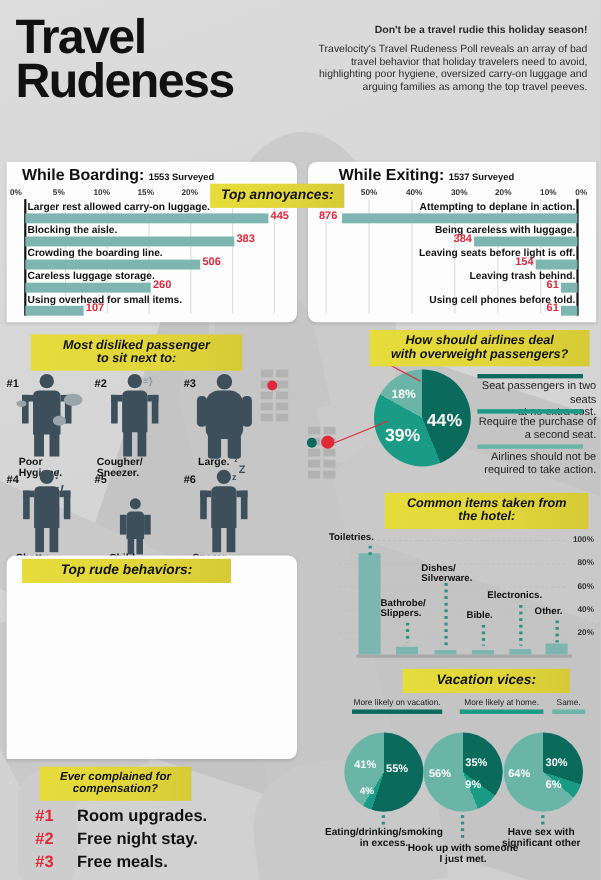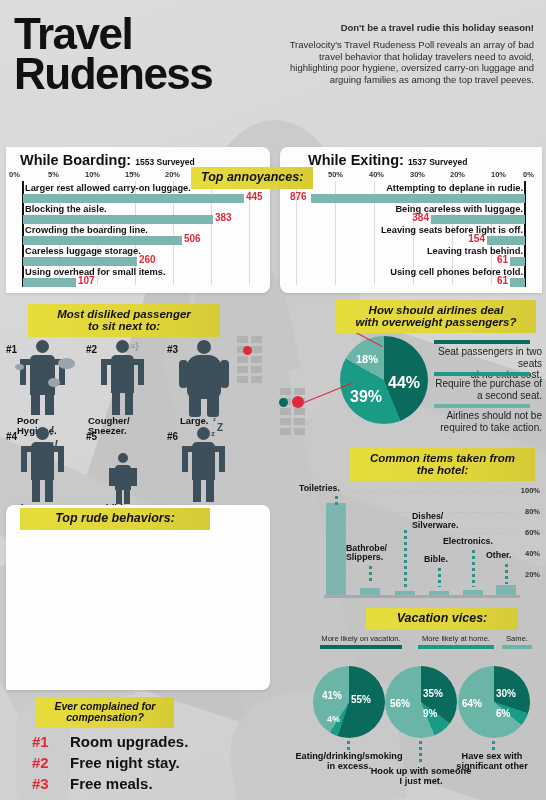--- a/index.html
+++ b/index.html
@@ -241,21 +241,21 @@
       <span style="left:243px">0%</span>
     </div>
     <div class="gridline" style="left:16px"></div>
     <div class="gridline" style="left:55px"></div>
     <div class="gridline" style="left:94px"></div>
     <div class="gridline" style="left:133px"></div>
     <div class="gridline" style="left:172px"></div>
     <div class="gridline" style="left:211px"></div>
     <div class="baseline-r"></div>
 
-    <div class="blabel" style="right:19px; top:36px;">Attempting to deplane in rudie.</div>
+    <div class="blabel" style="right:19px; top:36px;">Attempting to deplane in action.</div>
     <div class="bar" style="right:17px; top:47px; width:214px;"></div>
     <div class="bval" style="left:10px; top:44px;">876</div>
 
     <div class="blabel" style="right:19px; top:57px;">Being careless with luggage.</div>
     <div class="bar" style="right:17px; top:68px; width:94px;"></div>
     <div class="bval" style="right:113px; top:65px;">384</div>
 
     <div class="blabel" style="right:19px; top:78px;">Leaving seats before light is off.</div>
     <div class="bar" style="right:17px; top:89px; width:38px;"></div>
     <div class="bval" style="right:57px; top:86px;">154</div>
@@ -444,21 +444,21 @@
     <div class="hbar" style="left:26px; height:92px;"></div>
     <div class="hdots" style="left:35px; top:14px; height:11px;"></div>
     <div class="hlab" style="left:-1px; top:2px;">Toiletries.</div>
 
     <div class="hbar" style="left:60px; height:7px;"></div>
     <div class="hdots" style="left:69px; top:84px; height:18px;"></div>
     <div class="hlab" style="left:46px; top:62px;">Bathrobe/<br>Slippers.</div>
 
     <div class="hbar" style="left:95px; height:4px;"></div>
     <div class="hdots" style="left:104px; top:48px; height:57px;"></div>
-    <div class="hlab" style="left:83px; top:30px;margin-left:29px;">Dishes/<br>Silverware.</div>
+    <div class="hlab" style="left:83px; top:30px;">Dishes/<br>Silverware.</div>
 
     <div class="hbar" style="left:129px; height:4px;"></div>
     <div class="hdots" style="left:138px; top:86px; height:19px;"></div>
     <div class="hlab" style="left:124px; top:73px;">Bible.</div>
 
     <div class="hbar" style="left:163px; height:5px;"></div>
     <div class="hdots" style="left:172px; top:68px; height:37px;"></div>
     <div class="hlab" style="left:143px; top:55px;">Electronics.</div>
 
     <div class="hbar" style="left:196px; height:10px;"></div>

